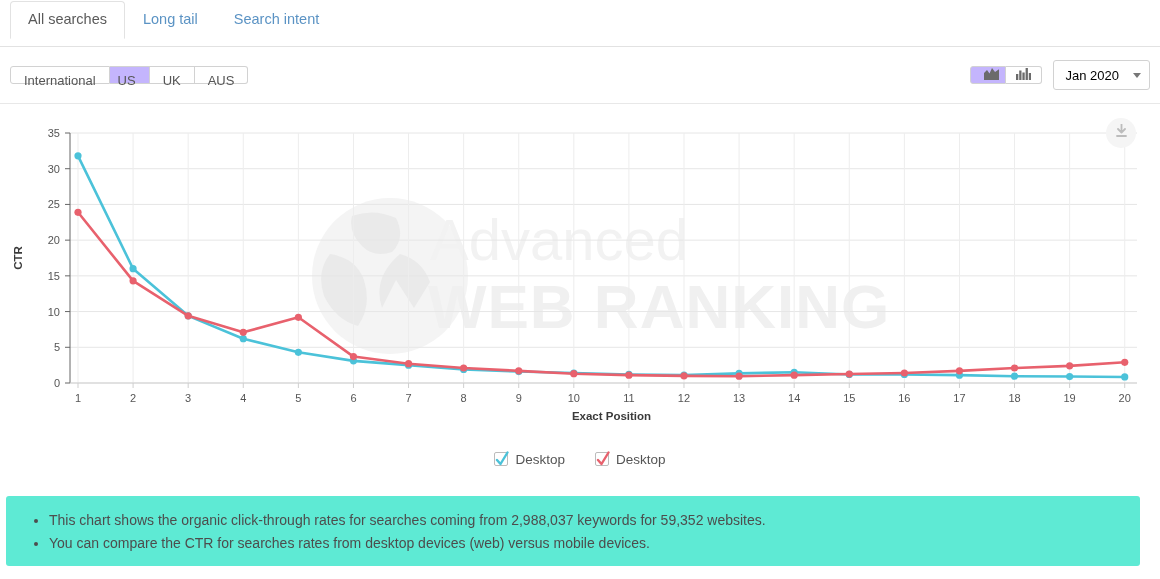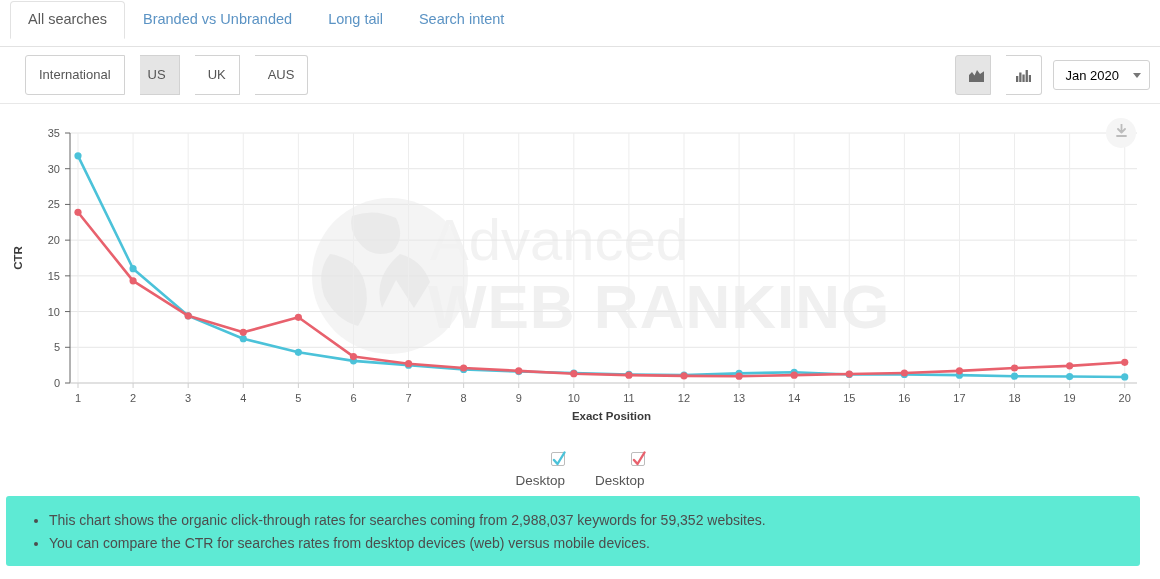--- a/index.html
+++ b/index.html
@@ -52,30 +52,29 @@
   .btn-group { display: inline-flex; }
   .btn {
     font-size: 13px;
     color: #555;
     background: #fff;
     border: 1px solid #d2d2d2;
     padding: 6px 13px;
     line-height: 1.3;
     cursor: pointer;
     white-space: nowrap;
-    height: 40px;
+    height: 18px;
     display: flex;
-    align-items: center;
+    align-items: flex-start;
     justify-content: center;
-    margin-left: 15px;
   }
   .btn + .btn { border-left: none; }
   .btn-group .btn:first-child { border-radius: 3px 0 0 3px; }
   .btn-group .btn:last-child  { border-radius: 0 3px 3px 0; }
-  .btn.on { background: #e5e5e5; padding-left: 8px; }
+  .btn.on { background: #c4b5fd; padding-left: 8px; }
   .btn.plain { cursor: default; }
 
   .right-ctrls {
     margin-left: auto;
     display: flex;
     align-items: center;
     gap: 11px;
   }
   .icon-btn {
     width: 36px; padding: 0;
@@ -128,21 +127,21 @@
 
   
   .legend {
     position: absolute;
     top: 452px; left: 0; width: 1160px;
     display: flex; justify-content: center;
     gap: 30px;
     font-size: 13.5px;
     color: #555;
   }
-  .legend-item { display: flex; align-items: flex-end; gap: 7px; cursor: pointer; flex-direction: column; }
+  .legend-item { display: flex; align-items: flex-start; gap: 7px; cursor: pointer; }
   .cb {
     width: 14px; height: 14px;
     border: 1px solid #bcbcbc;
     border-radius: 2px;
     background: #fff;
     position: relative;
   }
   .cb svg { position: absolute; left: 0; top: -2px; }
 
   
@@ -160,21 +159,20 @@
     color: #4d4d4d;
     line-height: 23px;
     list-style: disc;
   }
 </style>
 </head>
 <body>
 
 <div class="tabbar">
   <div class="tab active"><span>All searches</span></div>
-  <div class="tab"><span>Branded vs Unbranded</span></div>
   <div class="tab"><span>Long tail</span></div>
   <div class="tab"><span>Search intent</span></div>
 </div>
 
 <div class="toolbar">
 
   <div class="btn-group">
     <div class="btn plain">
         <span>International</span>
       </div>

